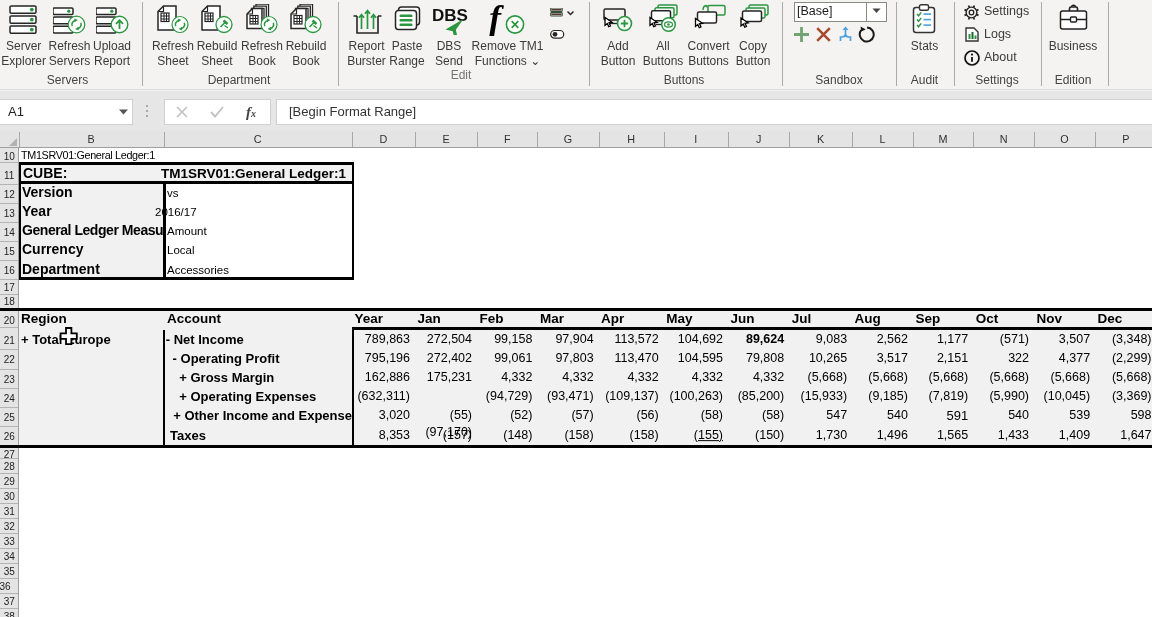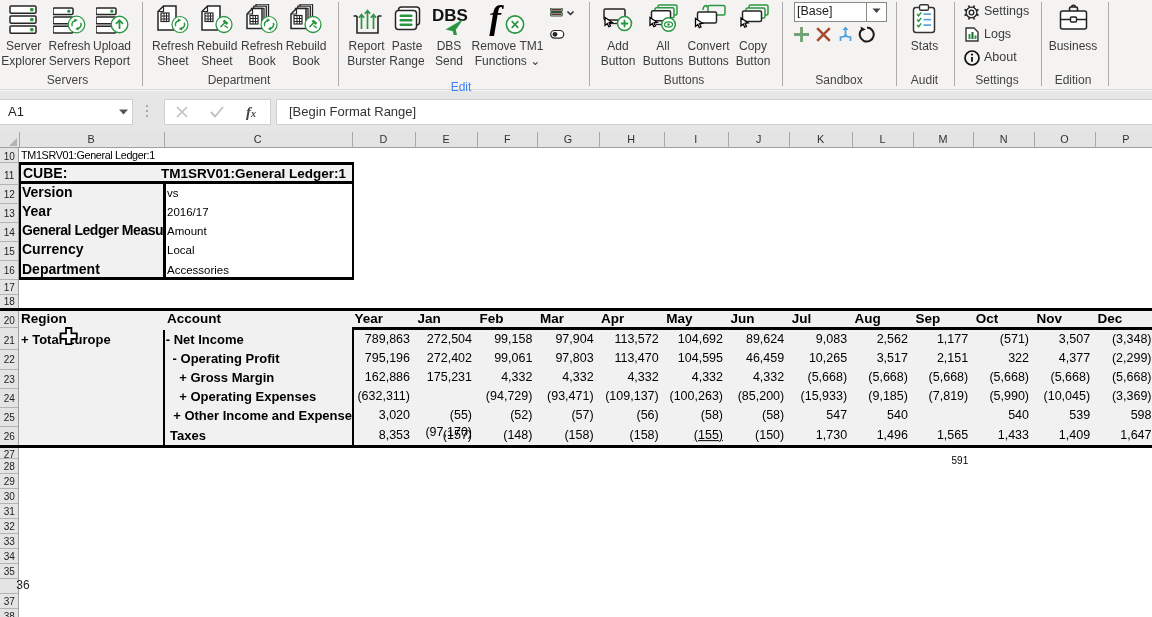--- a/index.html
+++ b/index.html
@@ -199,21 +199,21 @@
     <path d="M 7.5 3 V 8 M 7.5 8 Q 7.5 11 4 11 L 2.5 11 L 2.5 15 M 7.5 8 Q 7.5 11 11 11 L 12.5 11 L 12.5 15" fill="none" stroke="#4aa0e0" stroke-width="1.7"></path>
     <path d="M 4.5 4 L 7.5 0.5 L 10.5 4 Z" fill="#4aa0e0"></path>
   </svg>
 <svg style="position:absolute;left:858px;top:26px;" width="18" height="17" viewBox="0 0 18 17">
     <path d="M 3.2 4.2 A 7 7 0 1 0 9 1.5" fill="none" stroke="#1a1a1a" stroke-width="2"></path>
     <path d="M 2.6 0.5 L 3.2 5.4 L 7.8 3.6 Z" fill="#1a1a1a"></path>
   </svg>
 <span class="t" style="font-size:12px;color:#444;left:839px;top:81px;transform:translate(-50%,-50%);">Sandbox</span>
 <span class="t" style="font-size:12px;color:#444;left:67.5px;top:81px;transform:translate(-50%,-50%);">Servers</span>
 <span class="t" style="font-size:12px;color:#444;left:239px;top:81px;transform:translate(-50%,-50%);">Department</span>
-<span class="t" style="font-size:12px;color:#3b82f6;left:461px;top:88px;transform:translate(-50%,-50%);">Edit</span>
+<span class="t" style="font-size:12px;color:#737373;left:461px;top:76px;transform:translate(-50%,-50%);">Edit</span>
 <span class="t" style="font-size:12px;color:#444;left:684px;top:81px;transform:translate(-50%,-50%);">Buttons</span>
 <span class="t" style="font-size:12px;color:#444;left:924.5px;top:81px;transform:translate(-50%,-50%);">Audit</span>
 <span class="t" style="font-size:12px;color:#444;left:997px;top:81px;transform:translate(-50%,-50%);">Settings</span>
 <span class="t" style="font-size:12px;color:#444;left:1073px;top:81px;transform:translate(-50%,-50%);">Edition</span>
 <svg style="position:absolute;left:911px;top:4px;" width="28" height="31" viewBox="0 0 28 31">
     <rect x="2.5" y="3.5" width="21" height="25" rx="2.5" fill="#fff" stroke="#333" stroke-width="1.5"></rect>
     <rect x="8.5" y="0.8" width="9" height="5.4" rx="1.5" fill="#fff" stroke="#333" stroke-width="1.4"></rect>
     <path d="M 6 10.0 l 1.6 1.8 l 2.6 -3.4" fill="none" stroke="#2b9640" stroke-width="1.4"></path>
     <path d="M 12.5 10.1 H 20" stroke="#4aa0e0" stroke-width="1.6"></path>
     <path d="M 6 15.5 l 1.6 1.8 l 2.6 -3.4" fill="none" stroke="#2b9640" stroke-width="1.4"></path>
@@ -350,42 +350,42 @@
 <span class="t" style="font-size:10px;color:#222;left:9.2px;top:511.29999999999995px;transform:translate(-50%,-50%);">31</span>
 <div style="position:absolute;left:0;top:518.3px;width:18px;height:1px;background:#b4b4b4;"></div>
 <span class="t" style="font-size:10px;color:#222;left:9.2px;top:526.3px;transform:translate(-50%,-50%);">32</span>
 <div style="position:absolute;left:0;top:533.3px;width:18px;height:1px;background:#b4b4b4;"></div>
 <span class="t" style="font-size:10px;color:#222;left:9.2px;top:541.3px;transform:translate(-50%,-50%);">33</span>
 <div style="position:absolute;left:0;top:548.3px;width:18px;height:1px;background:#b4b4b4;"></div>
 <span class="t" style="font-size:10px;color:#222;left:9.2px;top:556.3px;transform:translate(-50%,-50%);">34</span>
 <div style="position:absolute;left:0;top:563.3px;width:18px;height:1px;background:#b4b4b4;"></div>
 <span class="t" style="font-size:10px;color:#222;left:9.2px;top:571.3px;transform:translate(-50%,-50%);">35</span>
 <div style="position:absolute;left:0;top:578.3px;width:18px;height:1px;background:#b4b4b4;"></div>
-<span class="t" style="font-size:12px;color:#222;left:23px;top:586.3px;transform:translate(-50%,-50%);">36</span>
+<span class="t" style="font-size:10px;color:#222;left:5px;top:586.3px;transform:translate(-50%,-50%);">36</span>
 <div style="position:absolute;left:0;top:593.3px;width:18px;height:1px;background:#b4b4b4;"></div>
 <span class="t" style="font-size:10px;color:#222;left:9.2px;top:601.3px;transform:translate(-50%,-50%);">37</span>
 <div style="position:absolute;left:0;top:608.3px;width:18px;height:1px;background:#b4b4b4;"></div>
 <span class="t" style="font-size:10px;color:#222;left:9.2px;top:616.3px;transform:translate(-50%,-50%);">38</span>
 
 <div style="position:absolute;left:18.5px;top:163px;width:335px;height:21px;background:#f1f1f1;"></div>
 <div style="position:absolute;left:18.5px;top:184px;width:146px;height:95.5px;background:#f1f1f1;"></div>
 <div style="position:absolute;left:18.5px;top:311px;width:1133.5px;height:135px;background:#f1f1f1;"></div>
 <span class="t" style="left:21px;top:155.8px;transform:translateY(-50%);font-size:10.8px;letter-spacing:-0.35px;">TM1SRV01:General Ledger:1</span>
 <div style="position:absolute;left:18.5px;top:162.4px;width:335.5px;height:2.7px;background:#000;"></div>
 <div style="position:absolute;left:18.5px;top:181.2px;width:335.5px;height:2.7px;background:#000;"></div>
 <div style="position:absolute;left:18.5px;top:277.2px;width:335.5px;height:2.7px;background:#000;"></div>
 <div style="position:absolute;left:18.5px;top:162.4px;width:2.2px;height:117.5px;background:#000;"></div>
 <div style="position:absolute;left:351.8px;top:162.4px;width:2.2px;height:117.5px;background:#000;"></div>
 <div style="position:absolute;left:163.2px;top:183.9px;width:2.4px;height:93.3px;background:#000;"></div>
 <span class="t" style="font-size:14px;font-weight:700;left:23px;top:173.5px;transform:translateY(-50%);">CUBE:</span>
 <span class="t" style="font-size:13.5px;font-weight:700;right:806px;top:173.5px;transform:translateY(-50%);">TM1SRV01:General Ledger:1</span>
 <span class="t" style="font-size:14px;font-weight:700;left:22px;top:193.14999999999998px;transform:translateY(-50%);">Version</span>
 <span class="t" style="font-size:11.5px;left:167px;top:193.14999999999998px;transform:translateY(-50%);">vs</span>
 <span class="t" style="font-size:14px;font-weight:700;left:22px;top:212.25px;transform:translateY(-50%);">Year</span>
-<span class="t" style="font-size:11.5px;left:167px;top:212.25px;transform:translateY(-50%);">2016/17</span>
+<span class="t" style="font-size:11.5px;left:155px;top:212.25px;transform:translateY(-50%);">2016/17</span>
 <span class="t" style="left:22px;top:231.35000000000002px;transform:translateY(-50%);font-size:14px;font-weight:700;max-width:141px;letter-spacing:-0.45px;overflow:hidden;display:inline-block;">General Ledger Measure</span>
 <span class="t" style="font-size:11.5px;left:167px;top:231.35000000000002px;transform:translateY(-50%);">Amount</span>
 <span class="t" style="font-size:14px;font-weight:700;left:22px;top:250.45px;transform:translateY(-50%);">Currency</span>
 <span class="t" style="font-size:11.5px;left:167px;top:250.45px;transform:translateY(-50%);">Local</span>
 <span class="t" style="font-size:14px;font-weight:700;left:22px;top:269.55px;transform:translateY(-50%);">Department</span>
 <span class="t" style="font-size:11.5px;left:167px;top:269.55px;transform:translateY(-50%);">Accessories</span>
 <div style="position:absolute;left:0px;top:308px;width:1152px;height:3px;background:#000;"></div>
 <div style="position:absolute;left:352px;top:327.2px;width:800px;height:3px;background:#000;"></div>
 <div style="position:absolute;left:163.2px;top:330.2px;width:2.2px;height:115.3px;background:#000;"></div>
 <div style="position:absolute;left:352px;top:327.2px;width:2.2px;height:118.3px;background:#000;"></div>
@@ -405,35 +405,35 @@
 <span class="t" style="font-size:13.5px;font-weight:700;left:975.7px;top:319.3px;transform:translateY(-50%);">Oct</span>
 <span class="t" style="font-size:13.5px;font-weight:700;left:1036.5px;top:319.3px;transform:translateY(-50%);">Nov</span>
 <span class="t" style="font-size:13.5px;font-weight:700;left:1097.6px;top:319.3px;transform:translateY(-50%);">Dec</span>
 <span class="t" style="font-size:13px;font-weight:700;left:165.7px;top:339.78499999999997px;transform:translateY(-50%);">- Net Income</span>
 <span class="t" style="font-size:12.5px;right:742px;top:339.78499999999997px;transform:translateY(-50%);">789,863</span>
 <span class="t" style="font-size:12.5px;right:680px;top:339.78499999999997px;transform:translateY(-50%);">272,504</span>
 <span class="t" style="font-size:12.5px;right:619.6px;top:339.78499999999997px;transform:translateY(-50%);">99,158</span>
 <span class="t" style="font-size:12.5px;right:558.4px;top:339.78499999999997px;transform:translateY(-50%);">97,904</span>
 <span class="t" style="font-size:12.5px;right:493.29999999999995px;top:339.78499999999997px;transform:translateY(-50%);">113,572</span>
 <span class="t" style="font-size:12.5px;right:429px;top:339.78499999999997px;transform:translateY(-50%);">104,692</span>
-<span class="t" style="font-size:12.5px;right:367.79999999999995px;top:339.78499999999997px;transform:translateY(-50%);">89,624</span>
+<span class="t" style="font-size:12.5px;right:367.79999999999995px;top:339.78499999999997px;transform:translateY(-50%);font-weight:bold;">89,624</span>
 <span class="t" style="font-size:12.5px;right:304.9px;top:339.78499999999997px;transform:translateY(-50%);">9,083</span>
 <span class="t" style="font-size:12.5px;right:244.10000000000002px;top:339.78499999999997px;transform:translateY(-50%);">2,562</span>
 <span class="t" style="font-size:12.5px;right:183.79999999999995px;top:339.78499999999997px;transform:translateY(-50%);">1,177</span>
 <span class="t" style="font-size:12.5px;right:123px;top:339.78499999999997px;transform:translateY(-50%);">(571)</span>
 <span class="t" style="font-size:12.5px;right:61.90000000000009px;top:339.78499999999997px;transform:translateY(-50%);">3,507</span>
 <span class="t" style="font-size:12.5px;right:0.5px;top:339.78499999999997px;transform:translateY(-50%);">(3,348)</span>
 <span class="t" style="font-size:13px;font-weight:700;left:172.6px;top:358.955px;transform:translateY(-50%);">- Operating Profit</span>
 <span class="t" style="font-size:12.5px;right:742px;top:358.955px;transform:translateY(-50%);">795,196</span>
 <span class="t" style="font-size:12.5px;right:680px;top:358.955px;transform:translateY(-50%);">272,402</span>
 <span class="t" style="font-size:12.5px;right:619.6px;top:358.955px;transform:translateY(-50%);">99,061</span>
 <span class="t" style="font-size:12.5px;right:558.4px;top:358.955px;transform:translateY(-50%);">97,803</span>
 <span class="t" style="font-size:12.5px;right:493.29999999999995px;top:358.955px;transform:translateY(-50%);">113,470</span>
 <span class="t" style="font-size:12.5px;right:429px;top:358.955px;transform:translateY(-50%);">104,595</span>
-<span class="t" style="font-size:12.5px;right:367.79999999999995px;top:358.955px;transform:translateY(-50%);">46,459</span>
+<span class="t" style="font-size:12.5px;right:367.79999999999995px;top:358.955px;transform:translateY(-50%);">79,808</span>
 <span class="t" style="font-size:12.5px;right:304.9px;top:358.955px;transform:translateY(-50%);">10,265</span>
 <span class="t" style="font-size:12.5px;right:244.10000000000002px;top:358.955px;transform:translateY(-50%);">3,517</span>
 <span class="t" style="font-size:12.5px;right:183.79999999999995px;top:358.955px;transform:translateY(-50%);">2,151</span>
 <span class="t" style="font-size:12.5px;right:123px;top:358.955px;transform:translateY(-50%);">322</span>
 <span class="t" style="font-size:12.5px;right:61.90000000000009px;top:358.955px;transform:translateY(-50%);">4,377</span>
 <span class="t" style="font-size:12.5px;right:0.5px;top:358.955px;transform:translateY(-50%);">(2,299)</span>
 <span class="t" style="font-size:13px;font-weight:700;left:179.3px;top:378.125px;transform:translateY(-50%);">+ Gross Margin</span>
 <span class="t" style="font-size:12.5px;right:742px;top:378.125px;transform:translateY(-50%);">162,886</span>
 <span class="t" style="font-size:12.5px;right:680px;top:378.125px;transform:translateY(-50%);">175,231</span>
 <span class="t" style="font-size:12.5px;right:619.6px;top:378.125px;transform:translateY(-50%);">4,332</span>
@@ -464,21 +464,21 @@
 <span class="t" style="font-size:13px;font-weight:700;left:173.2px;top:416.46500000000003px;transform:translateY(-50%);">+ Other Income and Expense</span>
 <span class="t" style="font-size:12.5px;right:742px;top:416.46500000000003px;transform:translateY(-50%);">3,020</span>
 <span class="t" style="font-size:12.5px;right:680px;top:416.46500000000003px;transform:translateY(-50%);">(55)</span>
 <span class="t" style="font-size:12.5px;right:619.6px;top:416.46500000000003px;transform:translateY(-50%);">(52)</span>
 <span class="t" style="font-size:12.5px;right:558.4px;top:416.46500000000003px;transform:translateY(-50%);">(57)</span>
 <span class="t" style="font-size:12.5px;right:493.29999999999995px;top:416.46500000000003px;transform:translateY(-50%);">(56)</span>
 <span class="t" style="font-size:12.5px;right:429px;top:416.46500000000003px;transform:translateY(-50%);">(58)</span>
 <span class="t" style="font-size:12.5px;right:367.79999999999995px;top:416.46500000000003px;transform:translateY(-50%);">(58)</span>
 <span class="t" style="font-size:12.5px;right:304.9px;top:416.46500000000003px;transform:translateY(-50%);">547</span>
 <span class="t" style="font-size:12.5px;right:244.10000000000002px;top:416.46500000000003px;transform:translateY(-50%);">540</span>
-<span class="t" style="font-size:10px;right:183.79999999999995px;top:416.46500000000003px;transform:translateY(-50%);margin-top:44px;">591</span>
+<span class="t" style="font-size:13px;right:183.79999999999995px;top:416.46500000000003px;transform:translateY(-50%);">591</span>
 <span class="t" style="font-size:12.5px;right:123px;top:416.46500000000003px;transform:translateY(-50%);">540</span>
 <span class="t" style="font-size:12.5px;right:61.90000000000009px;top:416.46500000000003px;transform:translateY(-50%);">539</span>
 <span class="t" style="font-size:12.5px;right:0.5px;top:416.46500000000003px;transform:translateY(-50%);">598</span>
 <span class="t" style="font-size:13px;font-weight:700;left:170.1px;top:435.635px;transform:translateY(-50%);">Taxes</span>
 <span class="t" style="font-size:12.5px;right:742px;top:435.635px;transform:translateY(-50%);">8,353</span>
 <span class="t" style="font-size:12.5px;right:680px;top:435.635px;transform:translateY(-50%);">(157)</span>
 <span class="t" style="font-size:12.5px;right:619.6px;top:435.635px;transform:translateY(-50%);">(148)</span>
 <span class="t" style="font-size:12.5px;right:558.4px;top:435.635px;transform:translateY(-50%);">(158)</span>
 <span class="t" style="font-size:12.5px;right:493.29999999999995px;top:435.635px;transform:translateY(-50%);">(158)</span>
 <span class="t" style="font-size:12.5px;right:429px;top:435.635px;transform:translateY(-50%);text-decoration:underline;">(155)</span>

